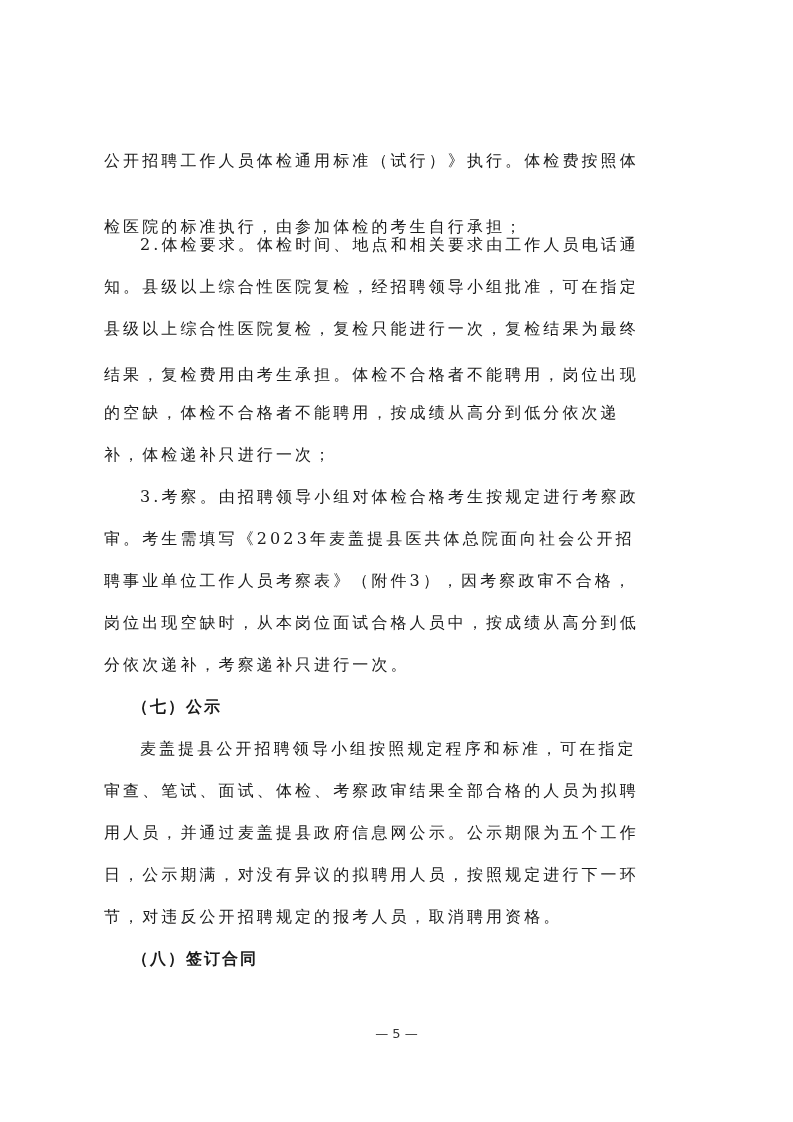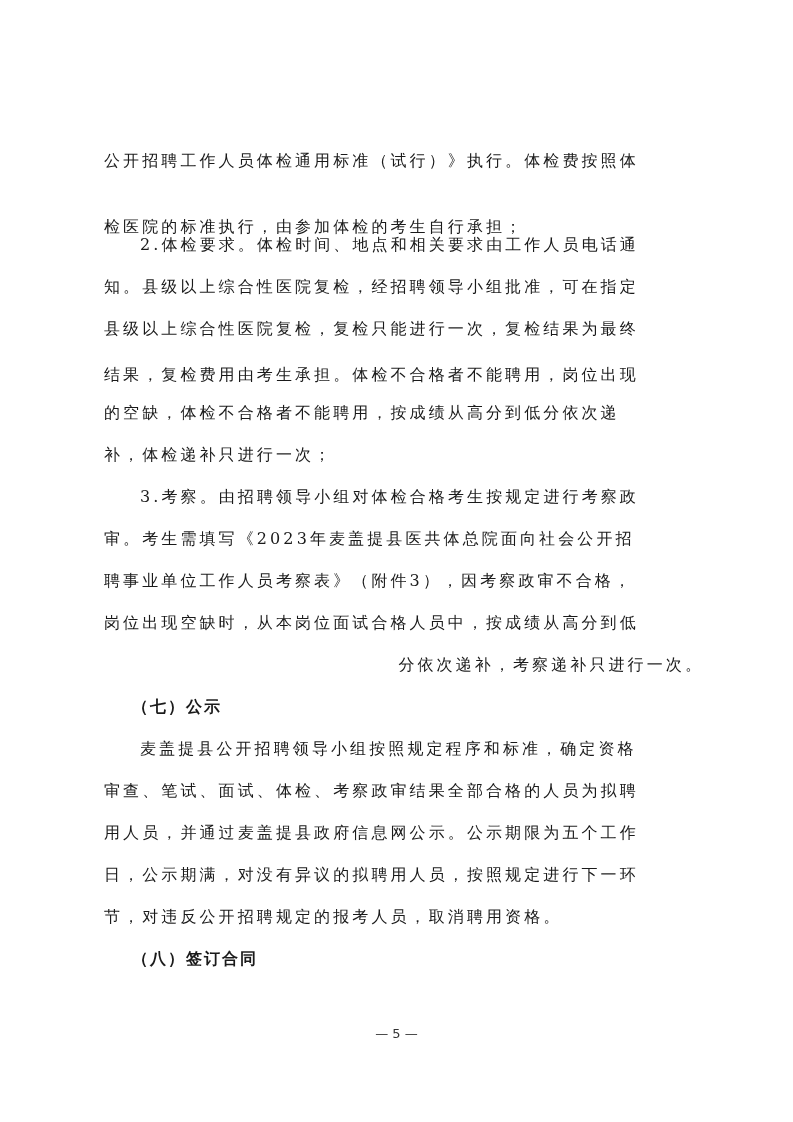--- a/index.html
+++ b/index.html
@@ -24,23 +24,23 @@
       <div class="line indent" style="top: 232px;">2.体检要求。体检时间、地点和相关要求由工作人员电话通</div>
       <div class="line" style="top: 274px;">知。县级以上综合性医院复检，经招聘领导小组批准，可在指定</div>
       <div class="line" style="top: 316px;">县级以上综合性医院复检，复检只能进行一次，复检结果为最终</div>
       <div class="line" style="top: 362px;">结果，复检费用由考生承担。体检不合格者不能聘用，岗位出现</div>
       <div class="line" style="top: 400px;">的空缺，体检不合格者不能聘用，按成绩从高分到低分依次递</div>
       <div class="line" style="top: 442px;">补，体检递补只进行一次；</div>
       <div class="line indent" style="top: 484px;">3.考察。由招聘领导小组对体检合格考生按规定进行考察政</div>
       <div class="line" style="top: 526px;">审。考生需填写《2023年麦盖提县医共体总院面向社会公开招</div>
       <div class="line" style="top: 568px;">聘事业单位工作人员考察表》（附件3），因考察政审不合格，</div>
       <div class="line" style="top: 610px;">岗位出现空缺时，从本岗位面试合格人员中，按成绩从高分到低</div>
-      <div class="line" style="top: 652px; text-align: right;">分依次递补，考察递补只进行一次。</div>
+      <div class="line" style="top: 652px;">分依次递补，考察递补只进行一次。</div>
       <div class="line heading" style="top: 694px;">（七）公示</div>
-      <div class="line indent" style="top: 736px;">麦盖提县公开招聘领导小组按照规定程序和标准，确定资格</div>
+      <div class="line indent" style="top: 736px;">麦盖提县公开招聘领导小组按照规定程序和标准，可在指定</div>
       <div class="line" style="top: 778px;">审查、笔试、面试、体检、考察政审结果全部合格的人员为拟聘</div>
       <div class="line" style="top: 820px;">用人员，并通过麦盖提县政府信息网公示。公示期限为五个工作</div>
       <div class="line" style="top: 862px;">日，公示期满，对没有异议的拟聘用人员，按照规定进行下一环</div>
       <div class="line" style="top: 904px;">节，对违反公开招聘规定的报考人员，取消聘用资格。</div>
       <div class="line heading" style="top: 946px;">（八）签订合同</div>
     </div>
   <div class="footer">— 5 —</div>
 </div>
 
 </body></html>

